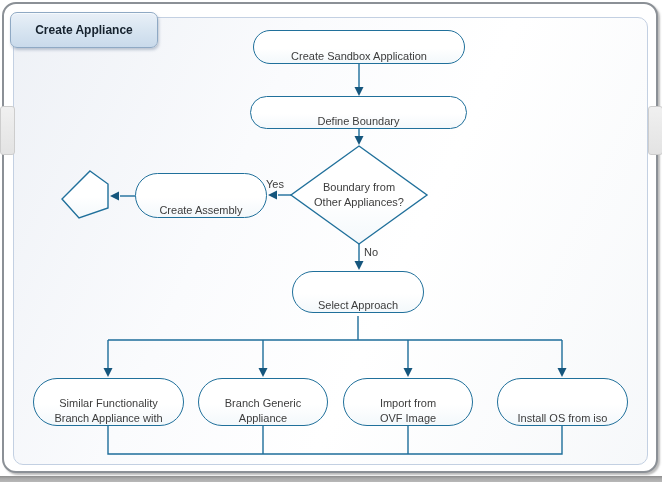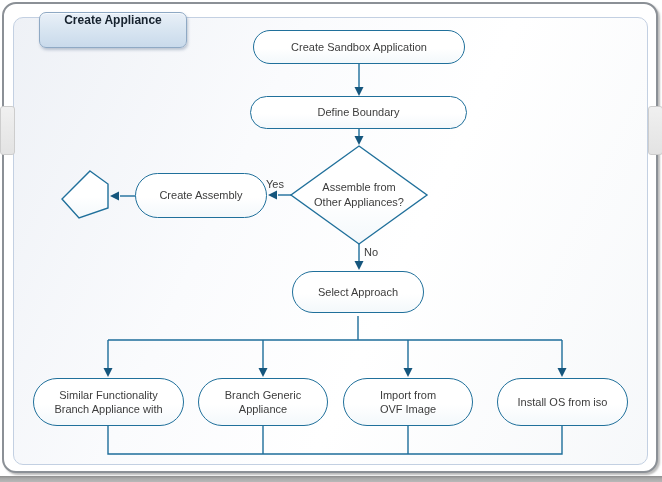--- a/index.html
+++ b/index.html
@@ -21,36 +21,36 @@
   .canvas{
     position:absolute;left:13px;top:17px;width:633px;height:446px;
     border:1px solid #c3d0e2;border-radius:10px;
     background:linear-gradient(115deg,#eef1f6 0%,#fafbfd 35%,#ffffff 60%,#f6f8fa 100%);
   }
   .title-tab{
     position:absolute;left:10px;top:12px;width:146px;height:34px;
     border:1px solid #8fa9c4;border-radius:7px;
     background:linear-gradient(180deg,#e9f0f8 0%,#d8e5f1 50%,#c9daeb 100%);
     box-shadow:1px 2px 3px rgba(100,120,150,.40), inset 0 1px 0 #f6fafd;
-    display:flex;justify-content:center;
-    font-weight:bold;font-size:12px;color:#16222e;z-index:6;margin-left:29px;
+    display:flex;align-items:center;justify-content:center;
+    font-weight:bold;font-size:12px;color:#16222e;z-index:6;
   }
   .side-handle{
     position:absolute;top:106px;width:13px;height:47px;
     background:linear-gradient(180deg,#f0f0f0,#e3e3e3);
     border:1px solid #cdcdcd;border-radius:3px;z-index:7;
   }
   .side-handle.left{left:0px;}
   .side-handle.right{left:648px;}
   
   .node{
     position:absolute;z-index:4;box-sizing:border-box;
     border:1.4px solid #20709b;border-radius:999px;
     background:linear-gradient(180deg,#ffffff 55%,#f3f8fb 100%);
-    display:flex;flex-direction:column;align-items:center;justify-content:center;
+    display:flex;flex-direction:column;align-items:center;justify-content:flex-end;
     font-size:11px;color:#3c3c3c;text-align:center;line-height:1.3;
   }
   .n-csa{left:253px;top:30px;width:212px;height:34px;}
   .n-db {left:250px;top:96px;width:217px;height:33px;}
   .n-ca {left:135px;top:173px;width:132px;height:45px;}
   .n-sa {left:292px;top:271px;width:132px;height:42px;}
   .n-b1 {left:33px; top:378px;width:151px;height:48px;}
   .n-b2 {left:198px;top:378px;width:130px;height:48px;}
   .n-b3 {left:343px;top:378px;width:130px;height:48px;}
   .n-b4 {left:497px;top:378px;width:131px;height:48px;}
@@ -134,17 +134,17 @@
 </div>
 <div class="node n-b3">
   <span>Import from</span>
   <span>OVF Image</span>
 </div>
 <div class="node n-b4">
   <span>Install OS from iso</span>
 </div>
 
 <div class="diamond-label">
-  <div>Assemble from</div>
+  <div>Boundary from</div>
   <div>Other Appliances?</div>
 </div>
 <div class="edge-label lbl-yes">Yes</div>
 <div class="edge-label lbl-no">No</div>
 
 </body></html>

